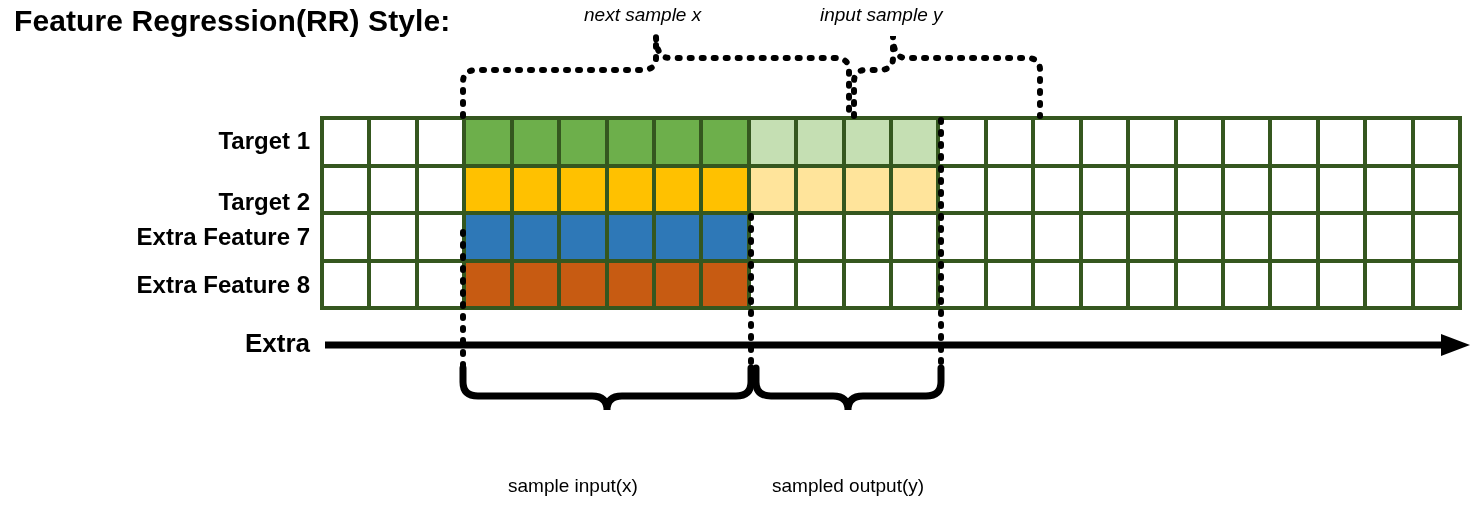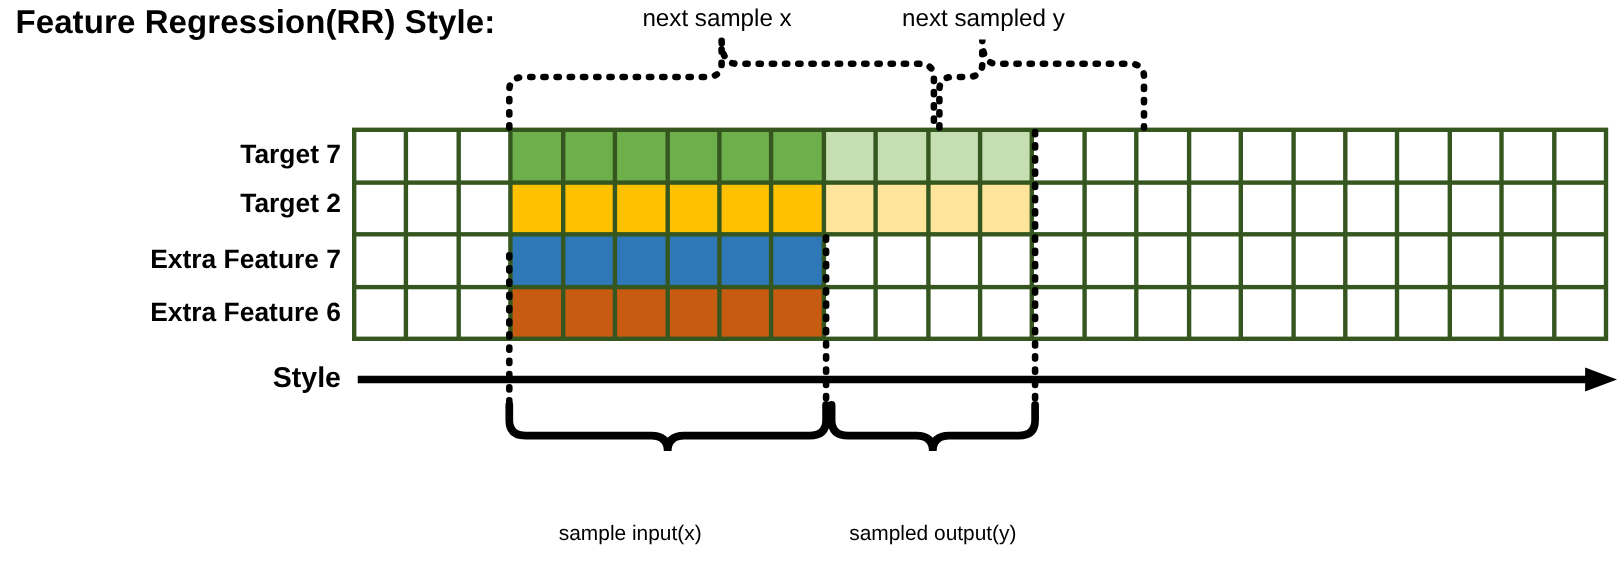--- a/index.html
+++ b/index.html
@@ -2,59 +2,59 @@
 <html><head>
 <meta charset="utf-8">
 <style>
   html,body{margin:0;padding:0;background:#ffffff;}
   body{width:1476px;height:516px;position:relative;overflow:hidden;
        font-family:"Liberation Sans","DejaVu Sans",sans-serif;color:#000;}
   .abs{position:absolute;}
 
   #title{left:14px;top:4px;font-size:30px;font-weight:700;letter-spacing:.1px;white-space:nowrap;}
 
-  .toplabel{font-size:22px;font-weight:500;white-space:nowrap;}
+  .toplabel{font-size:19px;font-style:italic;font-weight:500;white-space:nowrap;}
   #lbl-nx{left:584px;top:4px;}
   #lbl-ny{left:820px;top:4px;}
 
   
   #grid{left:320px;top:116px;width:1142px;height:194px;background:#35571F;
         display:grid;grid-template-columns:repeat(24,1fr);grid-template-rows:repeat(4,1fr);
         gap:4px;padding:4px;box-sizing:border-box;}
   .cell{background:#ffffff;}
 
   
   .rowlabel{font-size:24px;font-weight:700;text-align:right;width:290px;left:20px;
             height:48px;line-height:48px;white-space:nowrap;}
-  #rl0{top:117px;} #rl1{top:162px;} #rl2{top:213px;} #rl3{top:261px;}
+  #rl0{top:117px;} #rl1{top:178px;} #rl2{top:213px;} #rl3{top:261px;}
 
   
   #timelabel{left:20px;top:328px;width:290px;text-align:right;font-size:26px;font-weight:700;}
   #timeaxis{left:325px;top:332px;width:1145px;height:26px;}
 
   
   #ov{left:0;top:0;width:1476px;height:516px;pointer-events:none;}
 
   
   .caption{font-size:19px;line-height:25px;white-space:pre;}
   #cap-x{left:508px;top:423px;}
   #cap-y{left:772px;top:423px;}
 </style>
 </head>
 <body>
 
 <div id="title" class="abs">Feature Regression(RR) Style:</div>
 
 <div id="lbl-nx" class="abs toplabel">next sample x</div>
-<div id="lbl-ny" class="abs toplabel">next sampled y</div>
+<div id="lbl-ny" class="abs toplabel">input sample y</div>
 
-<div id="rl0" class="abs rowlabel">Target 7</div>
+<div id="rl0" class="abs rowlabel">Target 1</div>
 <div id="rl1" class="abs rowlabel">Target 2</div>
 <div id="rl2" class="abs rowlabel">Extra Feature 7</div>
-<div id="rl3" class="abs rowlabel">Extra Feature 6</div>
+<div id="rl3" class="abs rowlabel">Extra Feature 8</div>
 
 <div id="grid" class="abs" style="grid-template-columns: repeat(24, 1fr); grid-template-rows: repeat(4, 1fr); background: rgb(53, 87, 31);">
     <div class="cell" style="background: rgb(255, 255, 255);"></div>
     <div class="cell" style="background: rgb(255, 255, 255);"></div>
     <div class="cell" style="background: rgb(255, 255, 255);"></div>
     <div class="cell" style="background: rgb(109, 175, 75);"></div>
     <div class="cell" style="background: rgb(109, 175, 75);"></div>
     <div class="cell" style="background: rgb(109, 175, 75);"></div>
     <div class="cell" style="background: rgb(109, 175, 75);"></div>
     <div class="cell" style="background: rgb(109, 175, 75);"></div>
@@ -141,21 +141,21 @@
     <div class="cell" style="background: rgb(255, 255, 255);"></div>
     <div class="cell" style="background: rgb(255, 255, 255);"></div>
     <div class="cell" style="background: rgb(255, 255, 255);"></div>
     <div class="cell" style="background: rgb(255, 255, 255);"></div>
     <div class="cell" style="background: rgb(255, 255, 255);"></div>
     <div class="cell" style="background: rgb(255, 255, 255);"></div>
     <div class="cell" style="background: rgb(255, 255, 255);"></div>
     <div class="cell" style="background: rgb(255, 255, 255);"></div>
   </div>
 
-<div id="timelabel" class="abs">Style</div>
+<div id="timelabel" class="abs">Extra</div>
 <svg id="timeaxis" class="abs" viewBox="0 0 1145 26">
   <line x1="0" y1="13" x2="1118" y2="13" stroke="#000" stroke-width="7"></line>
   <polygon points="1116,2 1145,13 1116,24" fill="#000"></polygon>
 </svg>
 
 <svg id="ov" class="abs" viewBox="0 0 1476 516">
   <g fill="none" stroke="#000" stroke-width="6" stroke-linecap="round" stroke-dasharray="2 10">
     <path d="M463,116 L463,82 Q463,70 477,70 L642,70 Q656,70 656,58 L656,36
              Q656,58 670,58 L835,58 Q849,58 849,70 L849,116"></path>
   </g>

